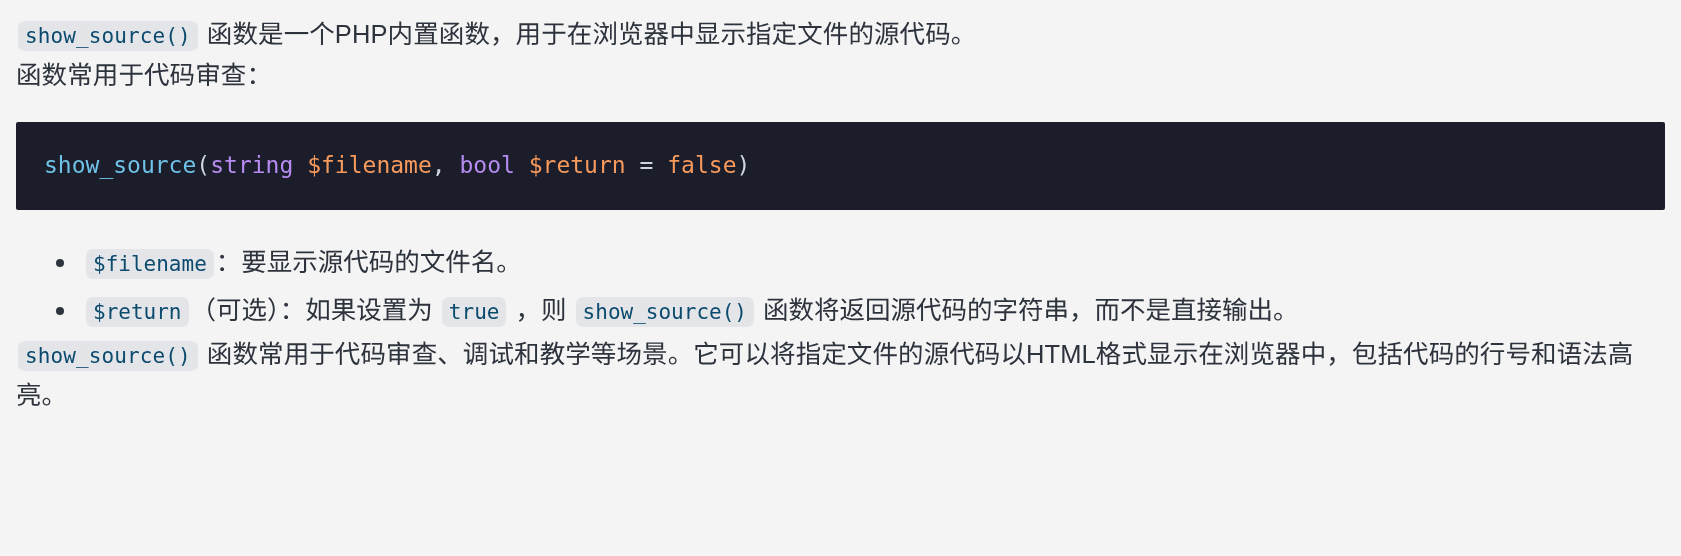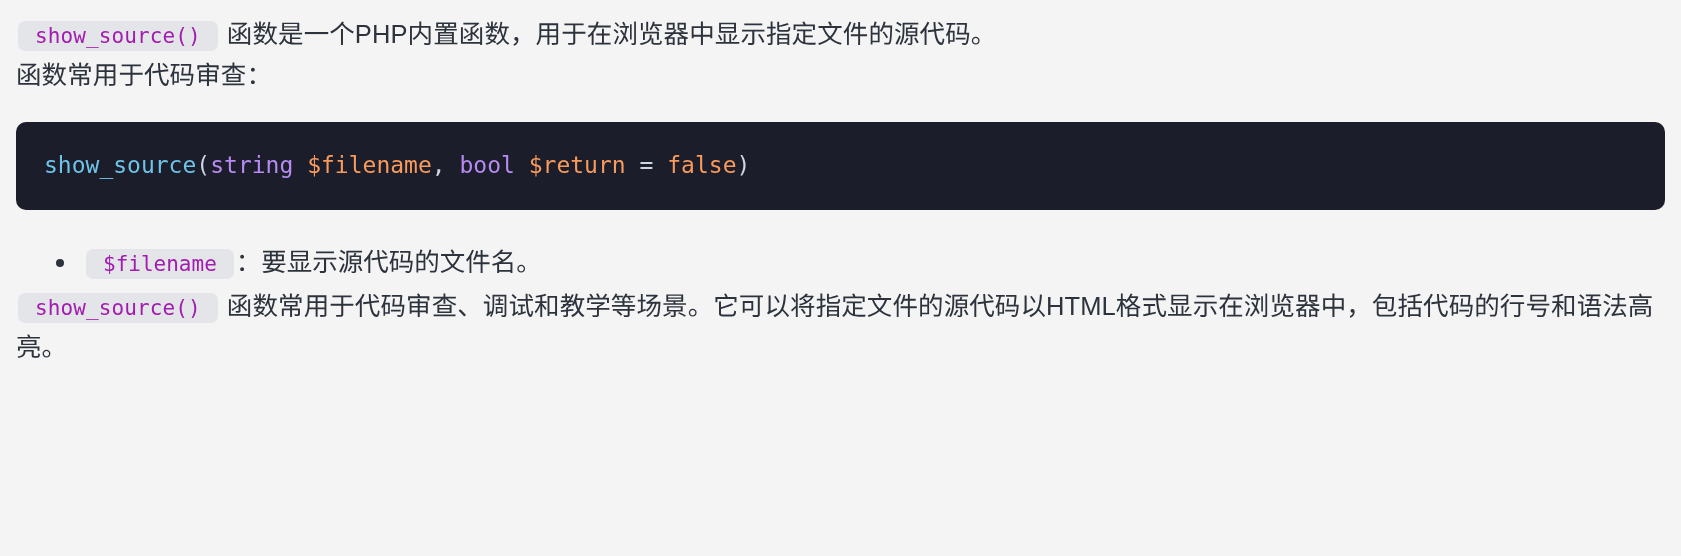--- a/index.html
+++ b/index.html
@@ -31,33 +31,33 @@
 
   .para-1 { margin-top: 6px; }
   .para-2 { margin-top: 33px; }
   .para-3 { margin-top: 30px; }
 
   
   code.inline {
     font-family: "DejaVu Sans Mono", "Liberation Mono", monospace;
     font-size: 21px;
     background: #e3e5e8;
-    color: #a21caf;
+    color: #0c4a6e;
     border-radius: 7px;
-    padding: 3px 17px;
+    padding: 3px 7px;
     margin: 0 2px;
     white-space: nowrap;
     line-height: 1.2;
   }
 
   
   .codeblock {
     margin: 26px 0 0 0;
     background: #1b1d2a;
-    border-radius: 10px;
+    border-radius: 2px;
     padding: 26px 28px 28px 28px;
     box-sizing: border-box;
     overflow-x: auto;
   }
   .codeblock pre {
     margin: 0;
     font-family: "DejaVu Sans Mono", "Liberation Mono", monospace;
     font-size: 23px;
     line-height: 34px;
     white-space: pre;
@@ -107,19 +107,22 @@
   <p class="para para-2">函数常用于代码审查：</p>
 
   <div class="codeblock">
     <pre><span class="tok-fn">show_source</span><span class="tok-punc">(</span><span class="tok-type">string</span><span class="tok-punc"> </span><span class="tok-var">$filename</span><span class="tok-punc">,</span><span class="tok-punc"> </span><span class="tok-type">bool</span><span class="tok-punc"> </span><span class="tok-var">$return</span><span class="tok-punc"> </span><span class="tok-op">=</span><span class="tok-punc"> </span><span class="tok-bool">false</span><span class="tok-punc">)</span></pre>
   </div>
 
   <ul class="bullets">
     <li>
       <code class="inline">$filename</code><span>：要显示源代码的文件名。</span>
     </li>
+    <li>
+      <code class="inline">$return</code><span>（可选）：如果设置为 </span><code class="inline">true</code><span> ，则 </span><code class="inline">show_source()</code><span> 函数将返回源代码的字符串，而不是直接输出。</span>
+    </li>
   </ul>
 
   <p class="para para-3">
     <code class="inline">show_source()</code><span> 函数常用于代码审查、调试和教学等场景。它可以将指定文件的源代码以HTML格式显示在浏览器中，包括代码的行号和语法高亮。</span>
   </p>
 
 </div>
 
 </body></html>

